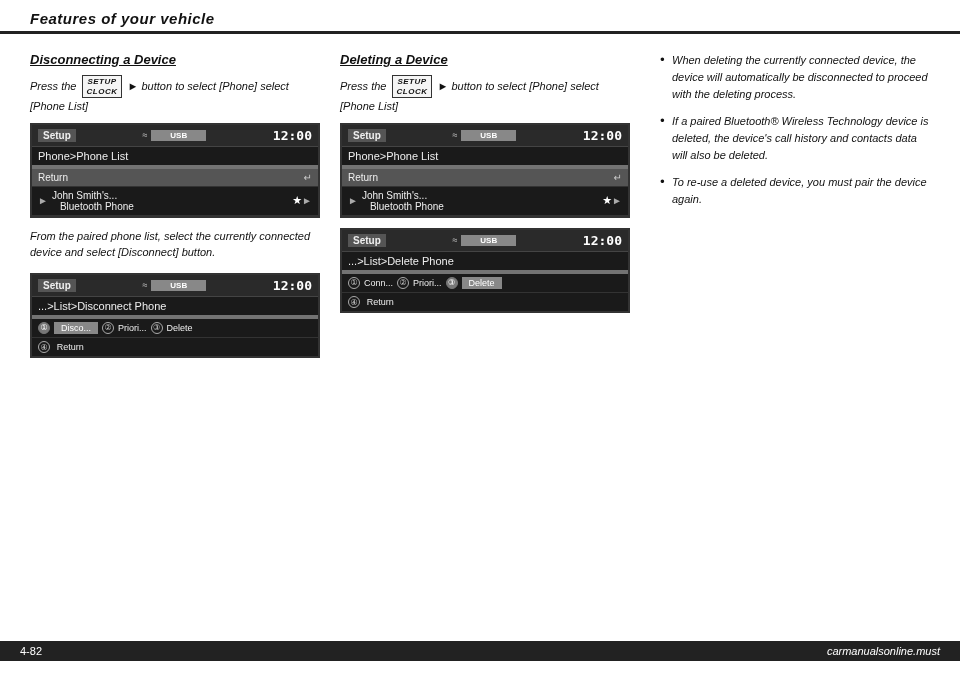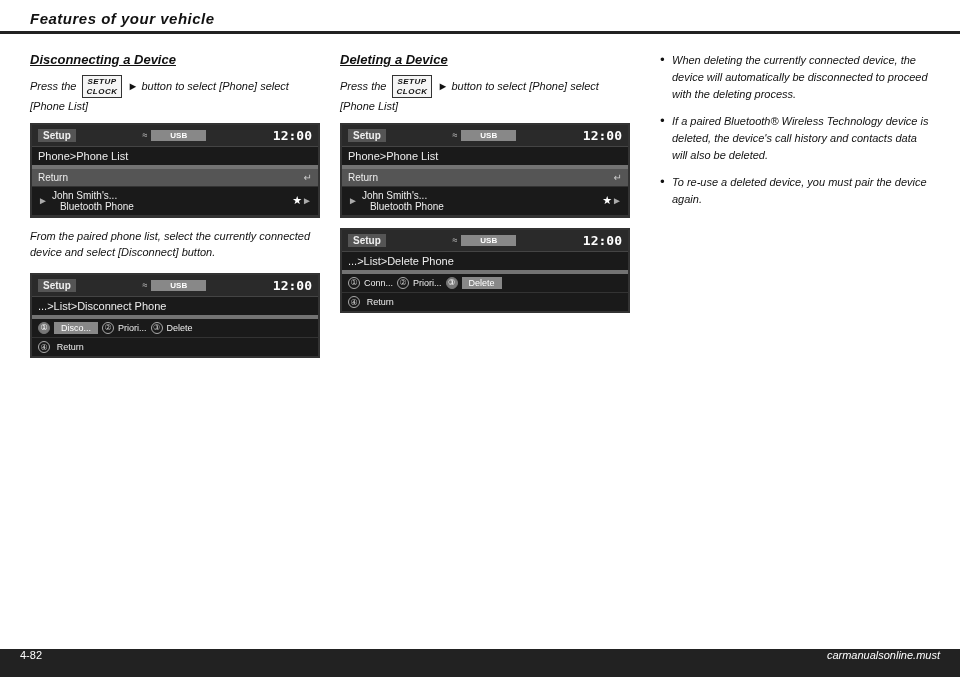--- a/index.html
+++ b/index.html
@@ -254,26 +254,27 @@
       position: absolute;
       left: 0;
       top: 0;
       font-size: 13px;
       line-height: 1.3;
     }
 
     
     .page-footer {
       position: absolute;
-      bottom: 0;
+      bottom: 16px;
       left: 0;
       right: 0;
       background: #222;
-      height: 28px;
-      display: flex;
+      height: 20px;
+      display: flex;
+      align-items: center;
       justify-content: space-between;
       padding: 0 20px;
     }
     .footer-page {
       color: #fff;
       font-size: 11px;
     }
     .footer-brand {
       color: #fff;
       font-size: 11px;

